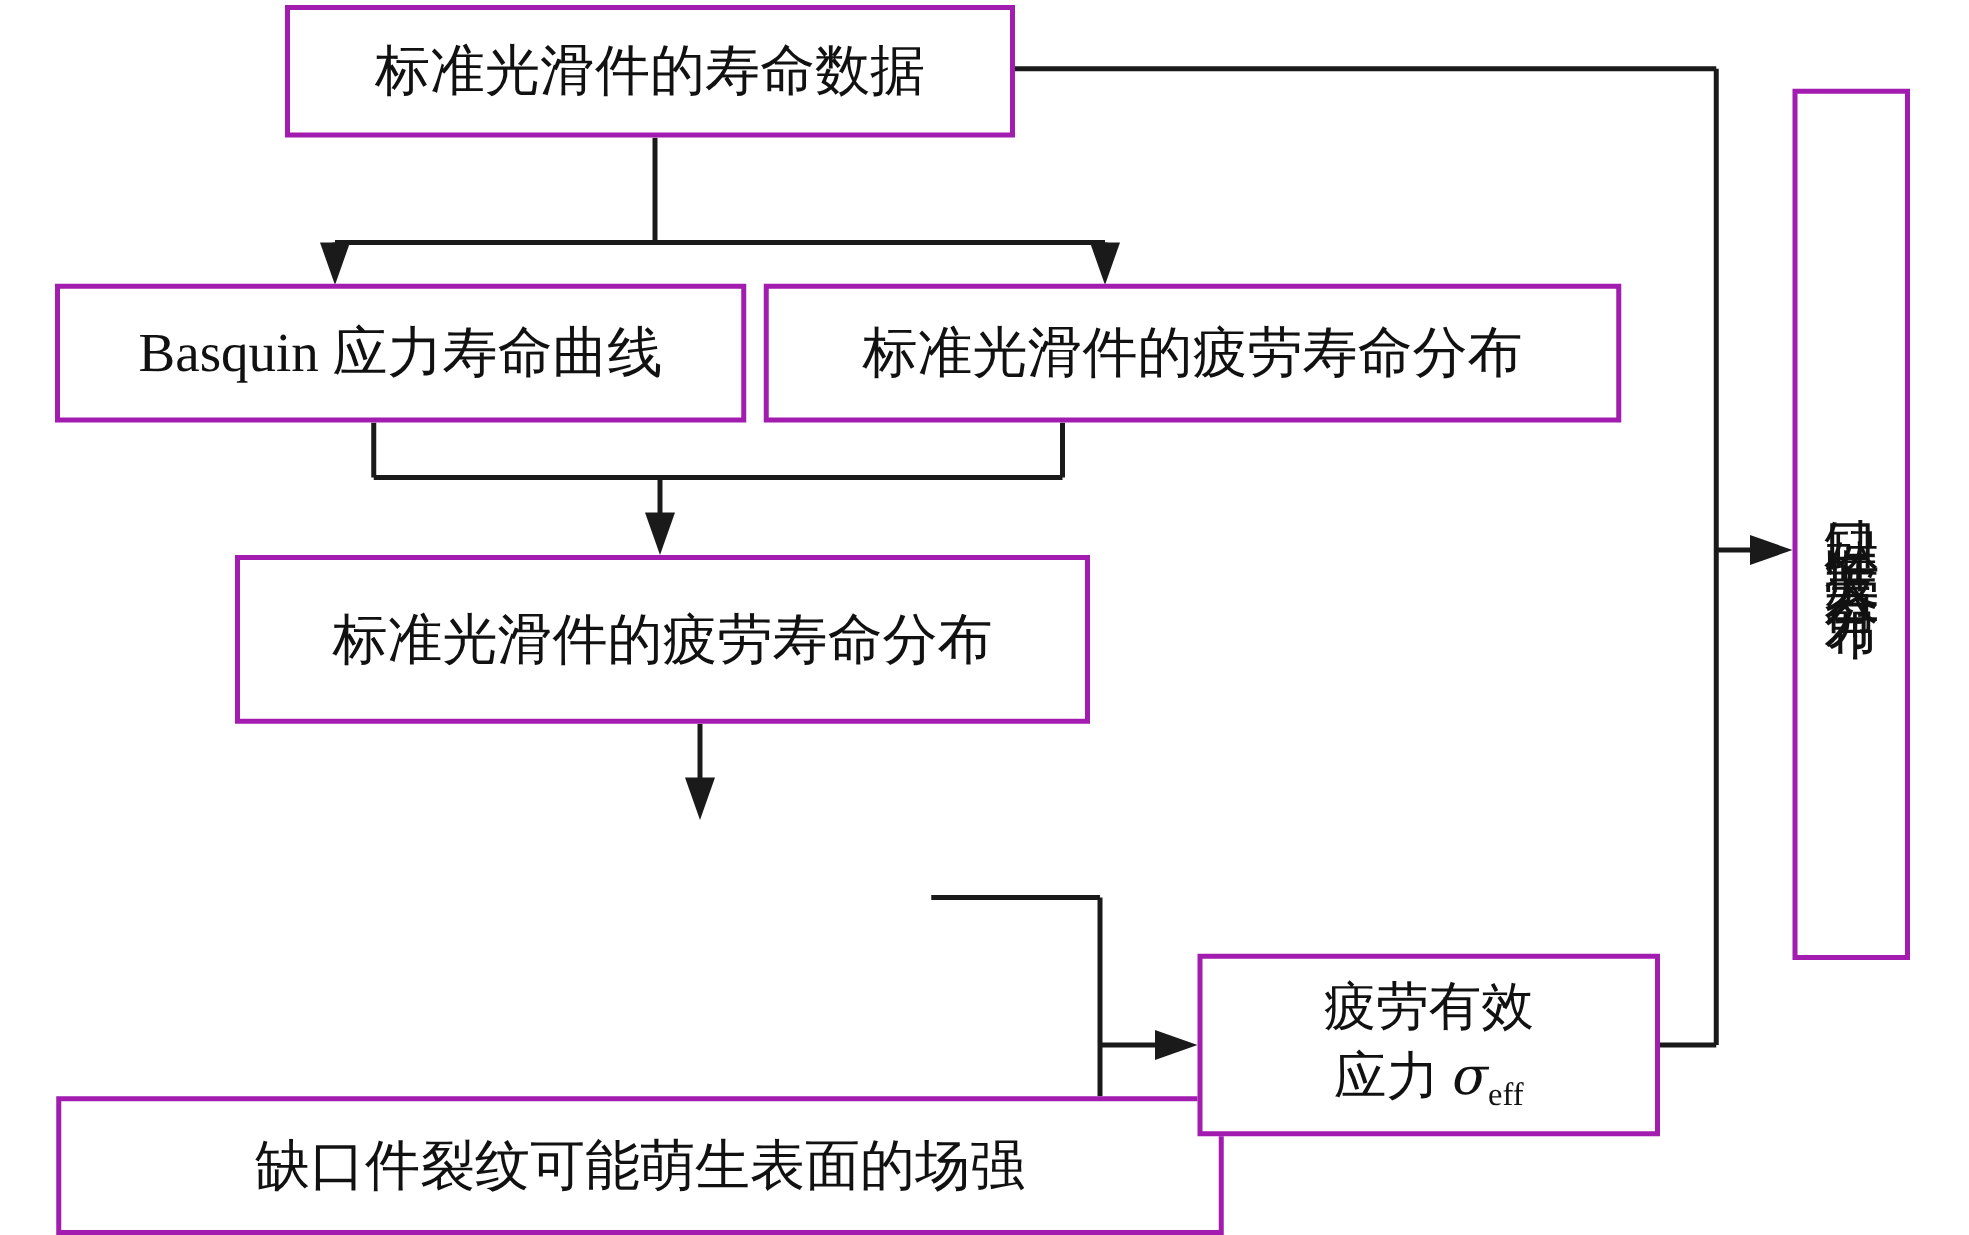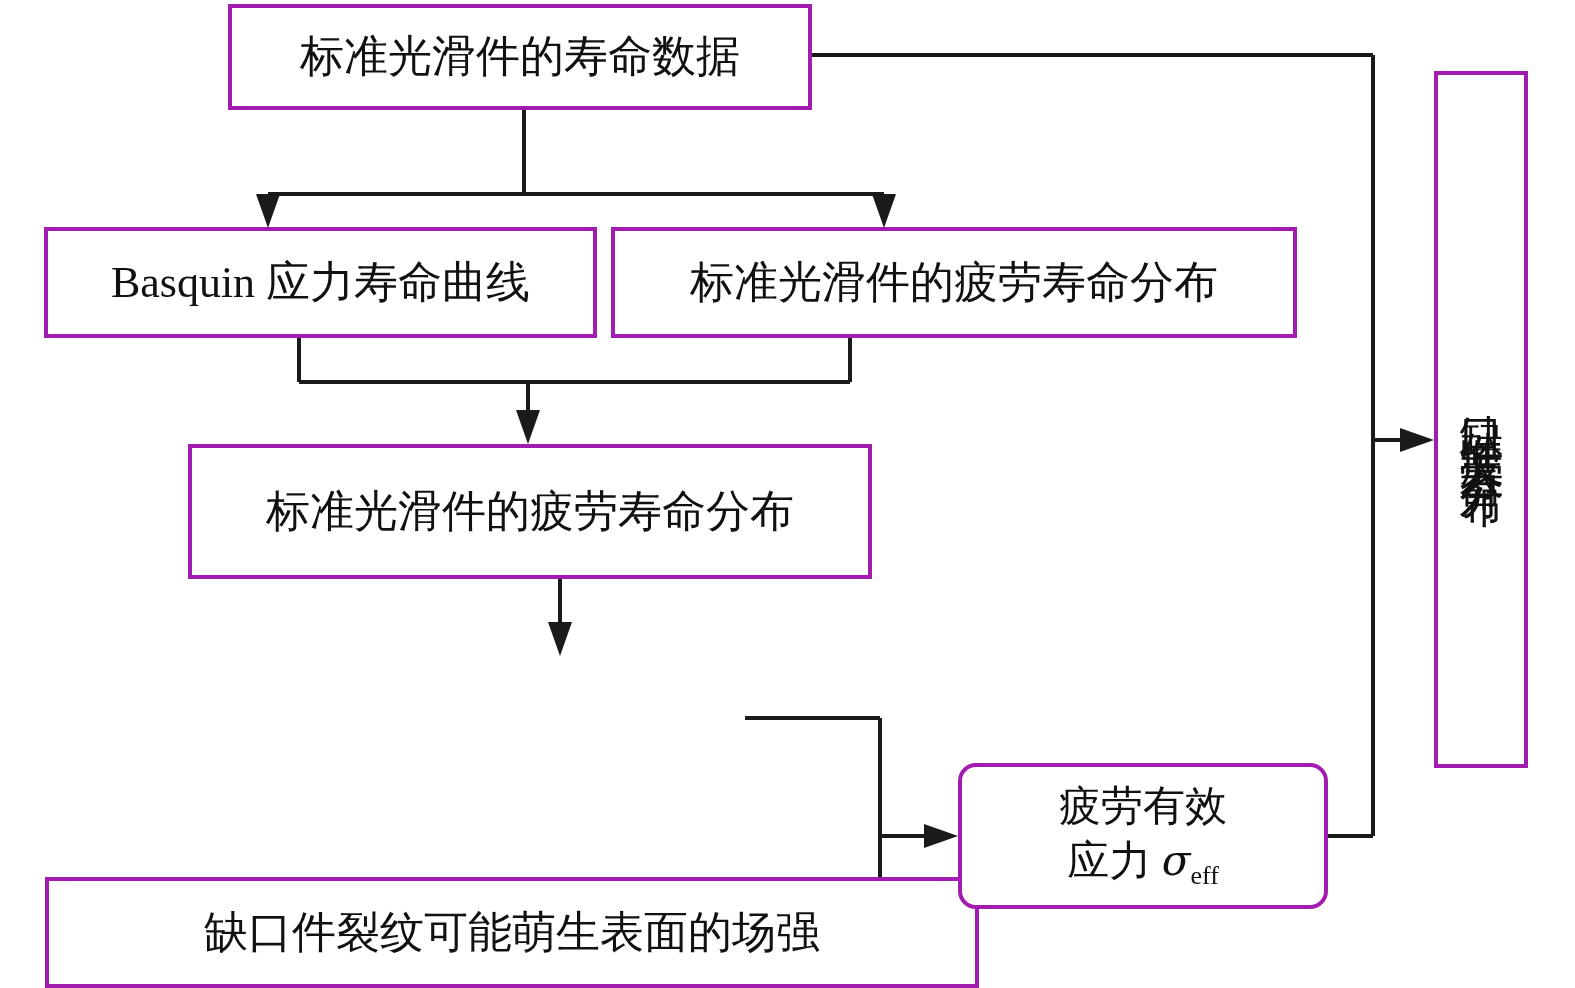--- a/index.html
+++ b/index.html
@@ -34,21 +34,21 @@
     padding: 0 6px;
   }
   .node-h { font-size: 44px; }
   .node-v {
     writing-mode: vertical-rl;
     text-orientation: upright;
     letter-spacing: 9px;
     font-size: 44px;
   }
   .node-v .label { padding: 4px 0; }
-  .node-two-line { font-size: 42px; line-height: 1.30; border-radius: 18px; }
+  .node-two-line { font-size: 42px; line-height: 1.30; }
 
   .sub { font-size: 0.62em; vertical-align: sub; }
   .ital { font-style: italic; }
   .greek { font-family: "DejaVu Serif", "Liberation Serif", serif; font-style: italic; }
 
   svg#wires {
     position: absolute;
     left: 0; top: 0;
     width: 1575px;
     height: 988px;

